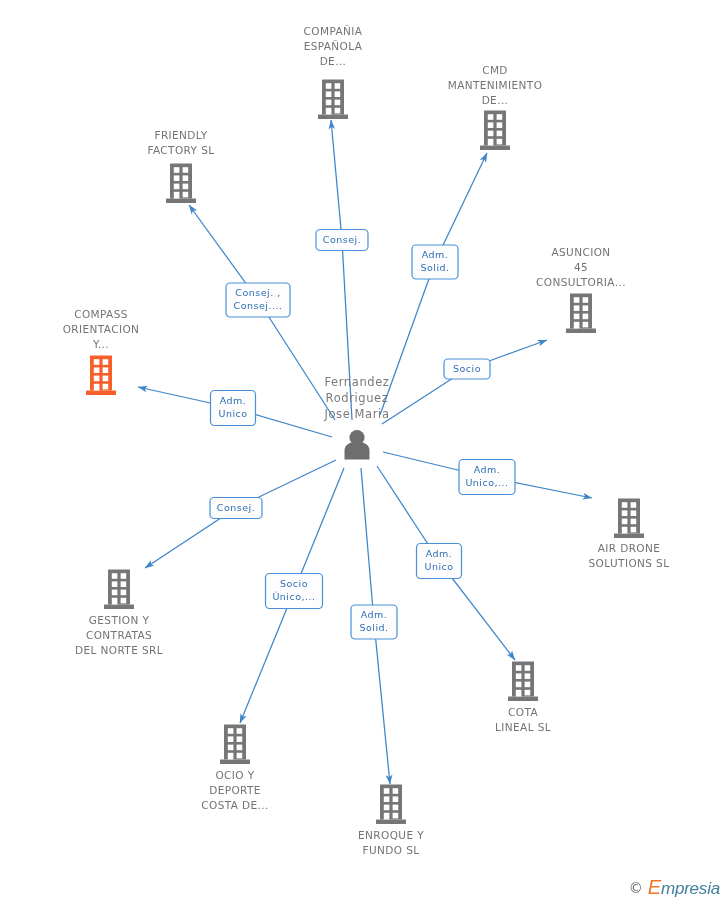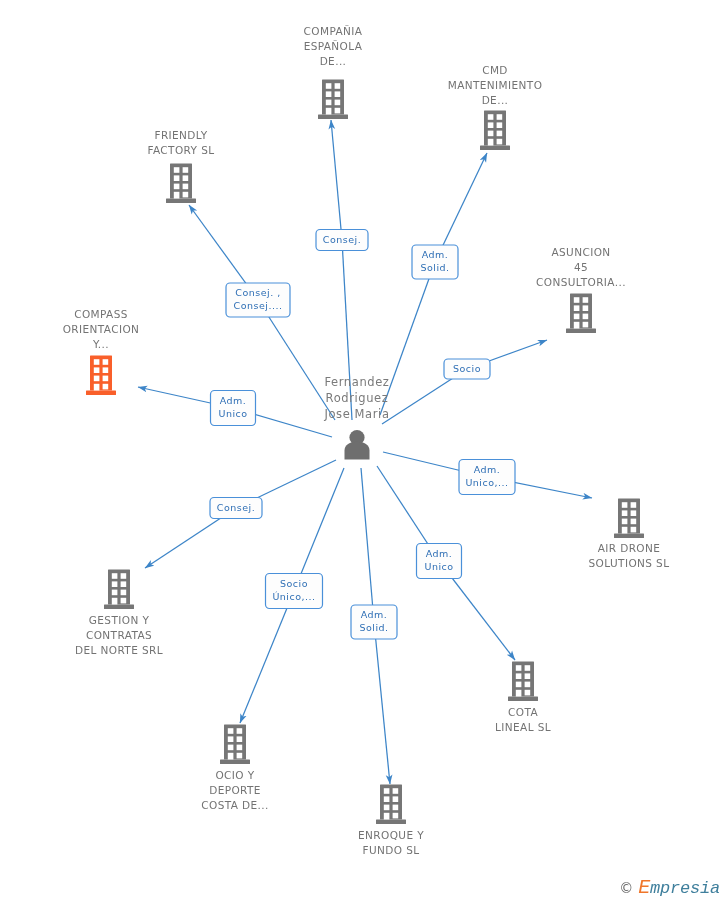--- a/index.html
+++ b/index.html
@@ -66,21 +66,21 @@
     align-items: center;
     gap: 5px;
     user-select: none;
   }
   #watermark .c-mark {
     color: #6a6a6a;
     font-size: 14px;
     font-family: "DejaVu Sans", sans-serif;
   }
   #watermark .brand {
-    font-family: Liberation Mono, monospace;
+    font-family: Liberation Sans, sans-serif;
     font-style: italic;
     font-size: 17px;
     color: #3f7f9c;
     letter-spacing: -0.2px;
   }
   #watermark .brand .cap {
     color: #f0762a;
     font-size: 20px;
   }
 </style>

